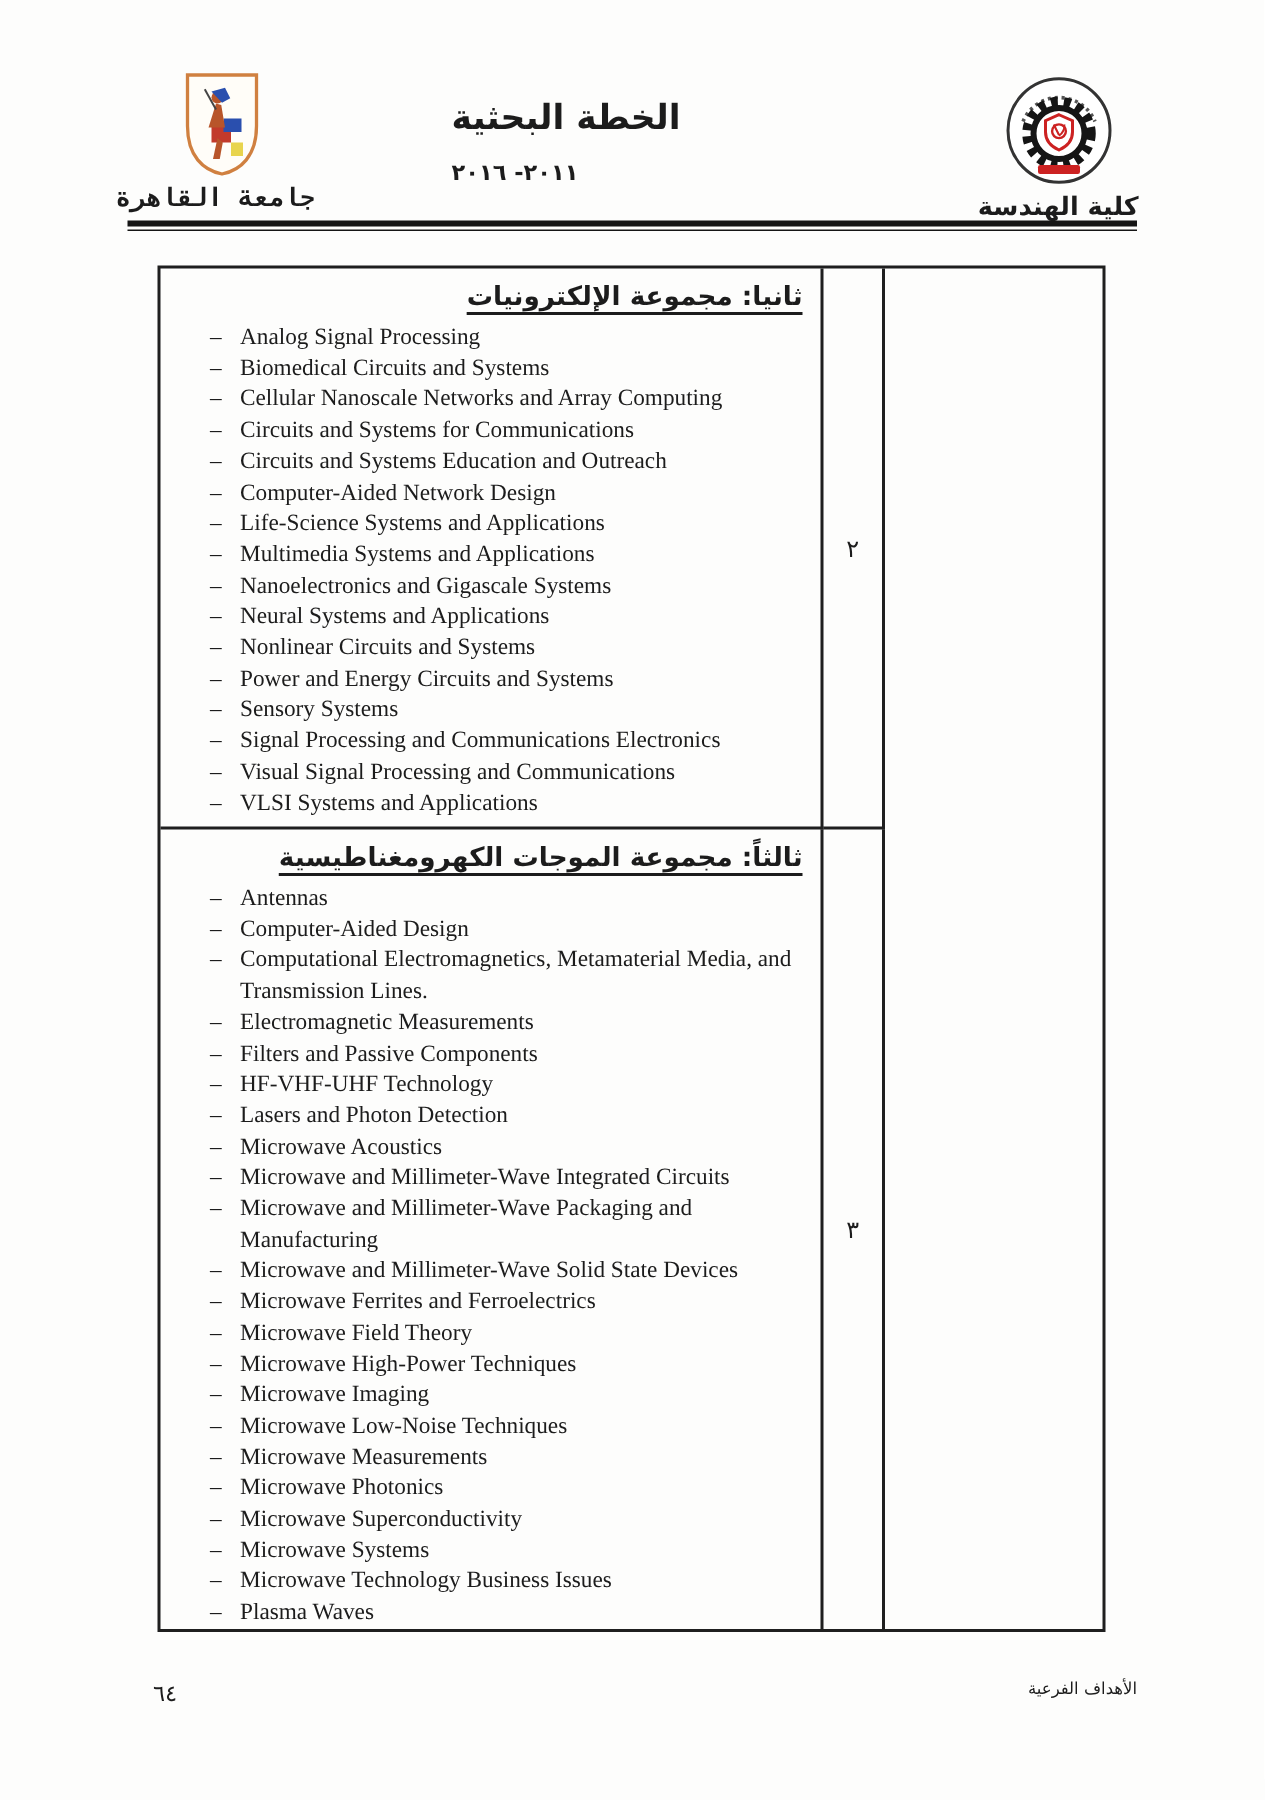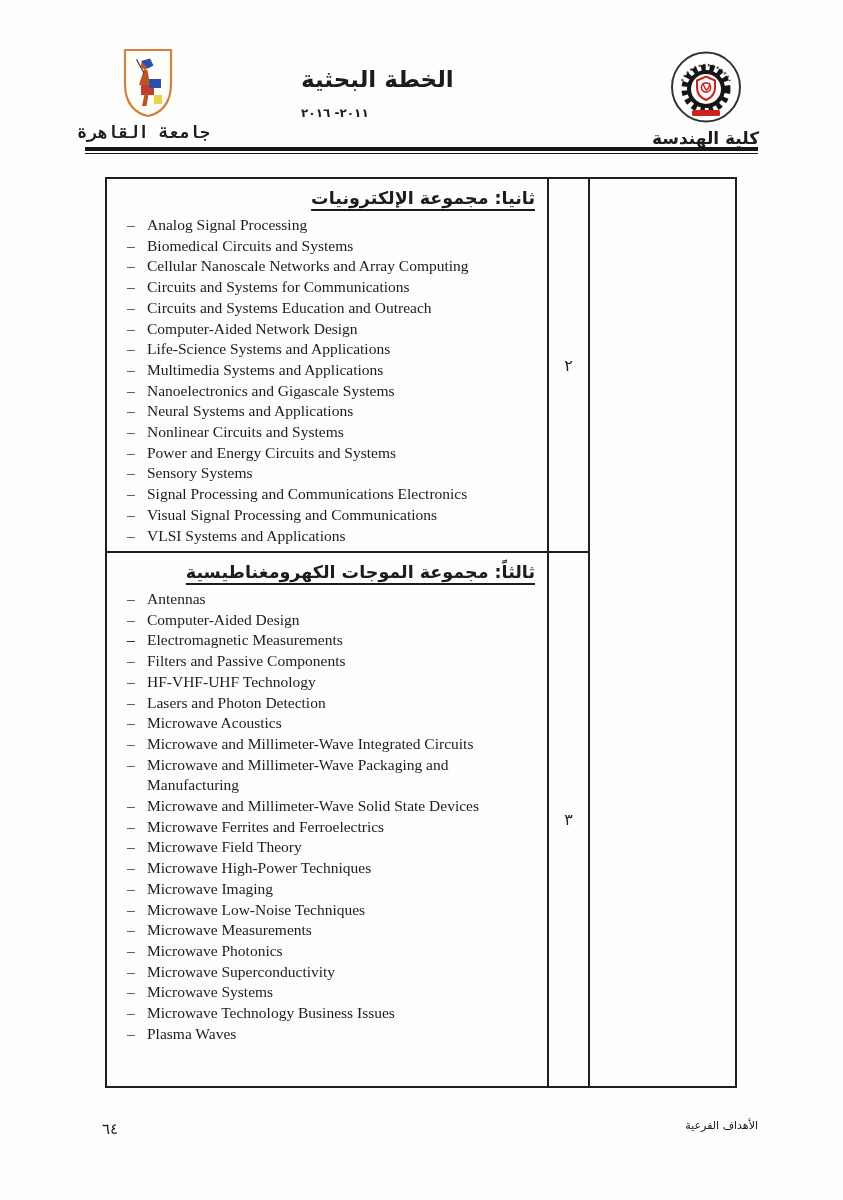--- a/index.html
+++ b/index.html
@@ -11,40 +11,40 @@
   }
   .arabic { font-family:"DejaVu Sans",sans-serif; }
 
   
   .uni-block { position:absolute; left:85px; top:48px; width:125px; text-align:center; }
   .uni-block svg { display:block; margin:0 auto; }
   .uni-name { margin-top:4px; font-weight:bold; font-size:17px; direction:rtl; white-space:nowrap;font-family:Liberation Mono, monospace; }
 
   .title-block { position:absolute; left:301px; top:66px; width:240px; text-align:left; }
   .doc-title { font-weight:bold; font-size:23px; direction:rtl; }
-  .doc-period { margin-top:14px; font-size:12px; font-weight:bold; direction:ltr; letter-spacing:1px; }
+  .doc-period { margin-top:14px; font-size:15px; font-weight:bold; direction:ltr; letter-spacing:1px; }
 
   .fac-block { position:absolute; left:643px; top:50px; width:125px; text-align:center; }
   .fac-block svg { display:block; margin:0 auto; }
   .fac-name { margin-top:2px; font-weight:bold; font-size:17px; direction:rtl; white-space:nowrap; }
 
   .header-rule { position:absolute; left:85px; top:147px; width:673px; }
   .header-rule .thick { height:4px; background:#151515; }
   .header-rule .thin  { height:1px; background:#151515; margin-top:2px; }
 
   
   .research-table {
     position:absolute; left:105px; top:177px; width:632px; height:911px;
     box-sizing:border-box; border:2px solid #1f1f1f;
     display:grid;
     grid-template-columns:442px 41px 1fr;
     grid-template-rows:374px 1fr;
   }
   .cell { box-sizing:border-box; overflow:hidden; }
-  .cell-content { grid-column:1; border-right:2px solid #1f1f1f; padding:4px 6px 0 10px; }
+  .cell-content { grid-column:1; border-right:2px solid #1f1f1f; padding:4px 6px 0 23px; }
   .cell-content.row1 { grid-row:1; border-bottom:2px solid #1f1f1f; }
   .cell-content.row2 { grid-row:2; }
   .cell-num { grid-column:2; border-right:2px solid #1f1f1f;
     display:flex; align-items:center; justify-content:center;
     font-size:16px; }
   .cell-num.row1 { grid-row:1; border-bottom:2px solid #1f1f1f; }
   .cell-num.row2 { grid-row:2; }
   .cell-right { grid-column:3; grid-row:1 / 3; }
 
   .sec-heading {
@@ -130,21 +130,21 @@
         </ul>
     </div>
 
     <div class="cell cell-num row1 arabic">٢</div>
 
     <div class="cell cell-content row2">
       <div class="sec-heading arabic">ثالثاً: مجموعة الموجات الكهرومغناطيسية</div>
       <ul class="topic-list">
           <li><span class="dash">–</span><span>Antennas</span></li>
           <li><span class="dash">–</span><span>Computer-Aided Design</span></li>
-          <li><span class="dash">–</span></li>
+          <li><span class="dash">–</span><span>Computational Electromagnetics, Metamaterial Media, and Transmission Lines.</span></li>
           <li><span class="dash">–</span><span>Electromagnetic Measurements</span></li>
           <li><span class="dash">–</span><span>Filters and Passive Components</span></li>
           <li><span class="dash">–</span><span>HF-VHF-UHF Technology</span></li>
           <li><span class="dash">–</span><span>Lasers and Photon Detection</span></li>
           <li><span class="dash">–</span><span>Microwave Acoustics</span></li>
           <li><span class="dash">–</span><span>Microwave and Millimeter-Wave Integrated Circuits</span></li>
           <li><span class="dash">–</span><span>Microwave and Millimeter-Wave Packaging and Manufacturing</span></li>
           <li><span class="dash">–</span><span>Microwave and Millimeter-Wave Solid State Devices</span></li>
           <li><span class="dash">–</span><span>Microwave Ferrites and Ferroelectrics</span></li>
           <li><span class="dash">–</span><span>Microwave Field Theory</span></li>

